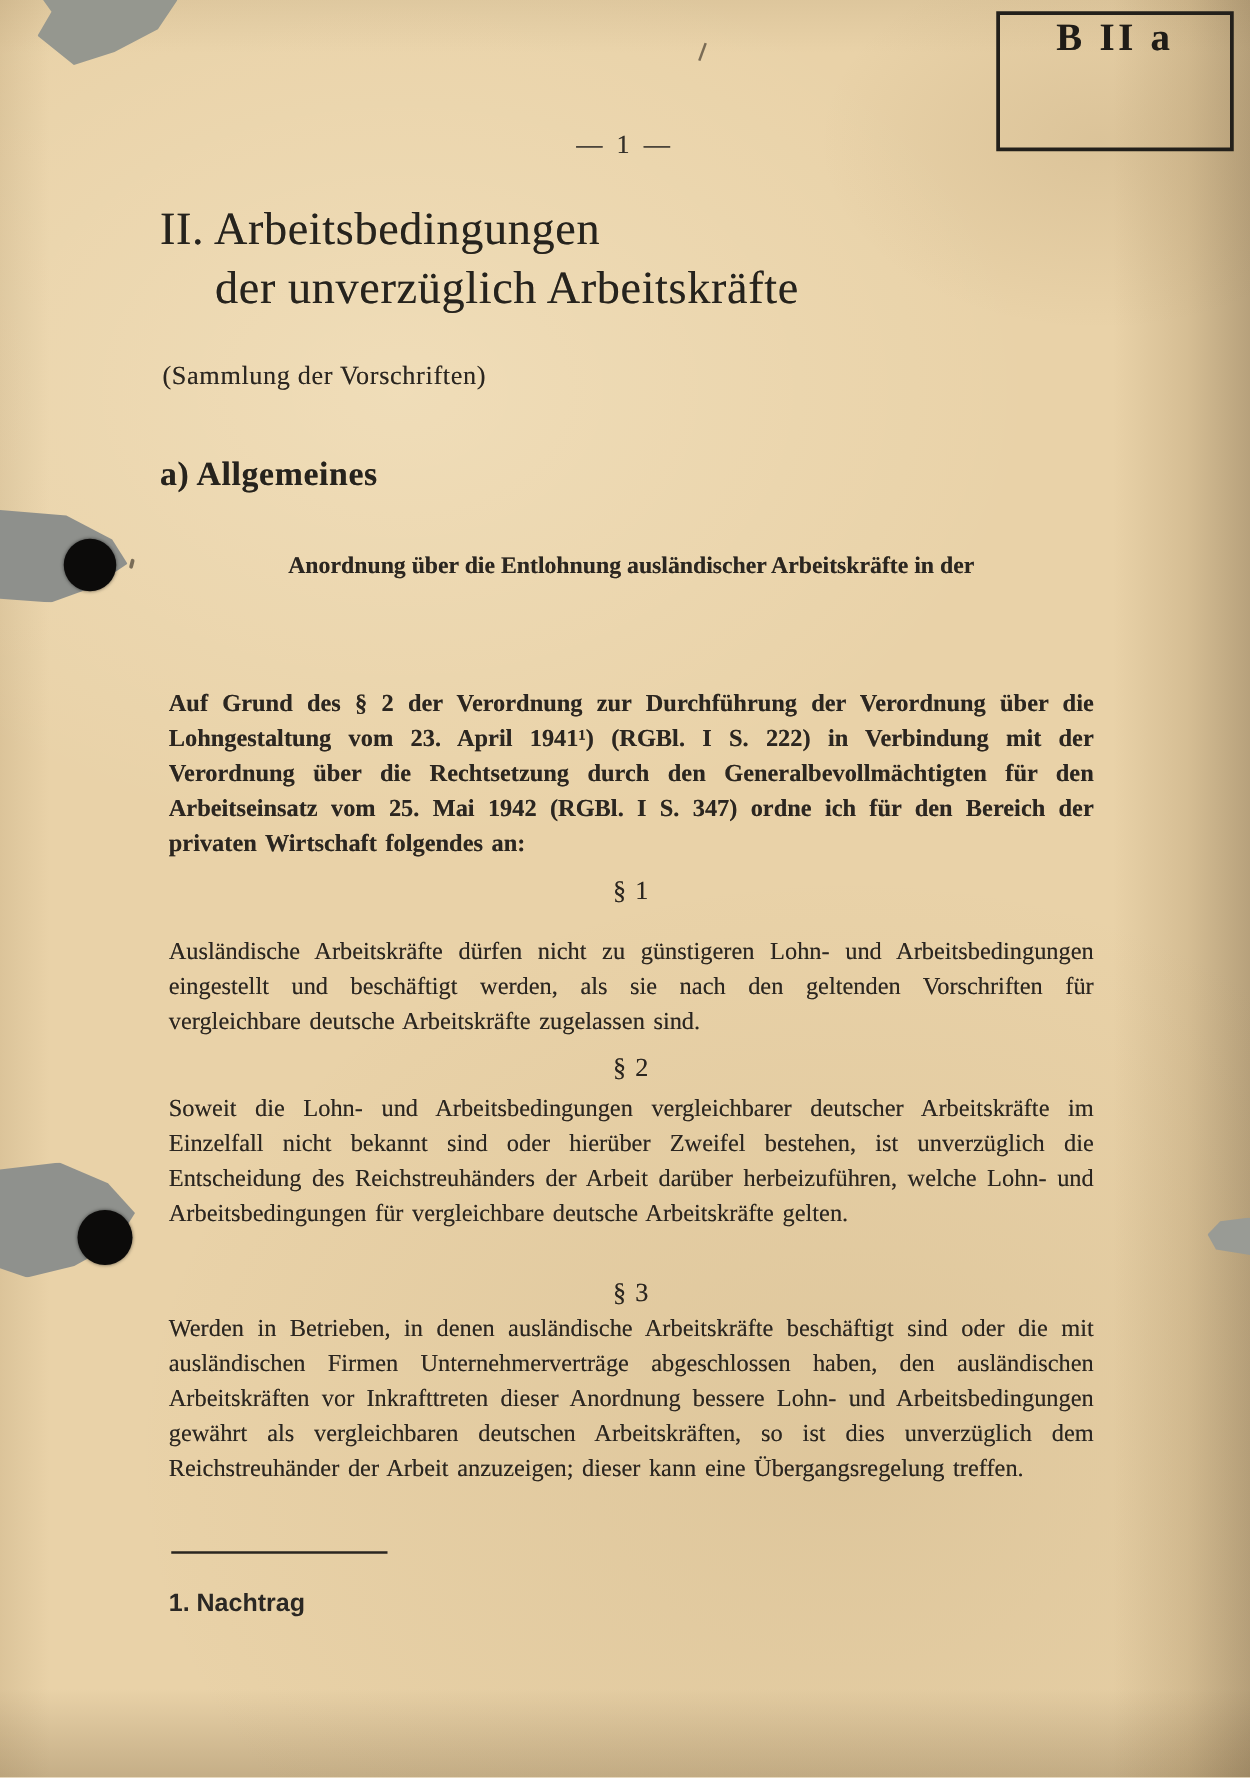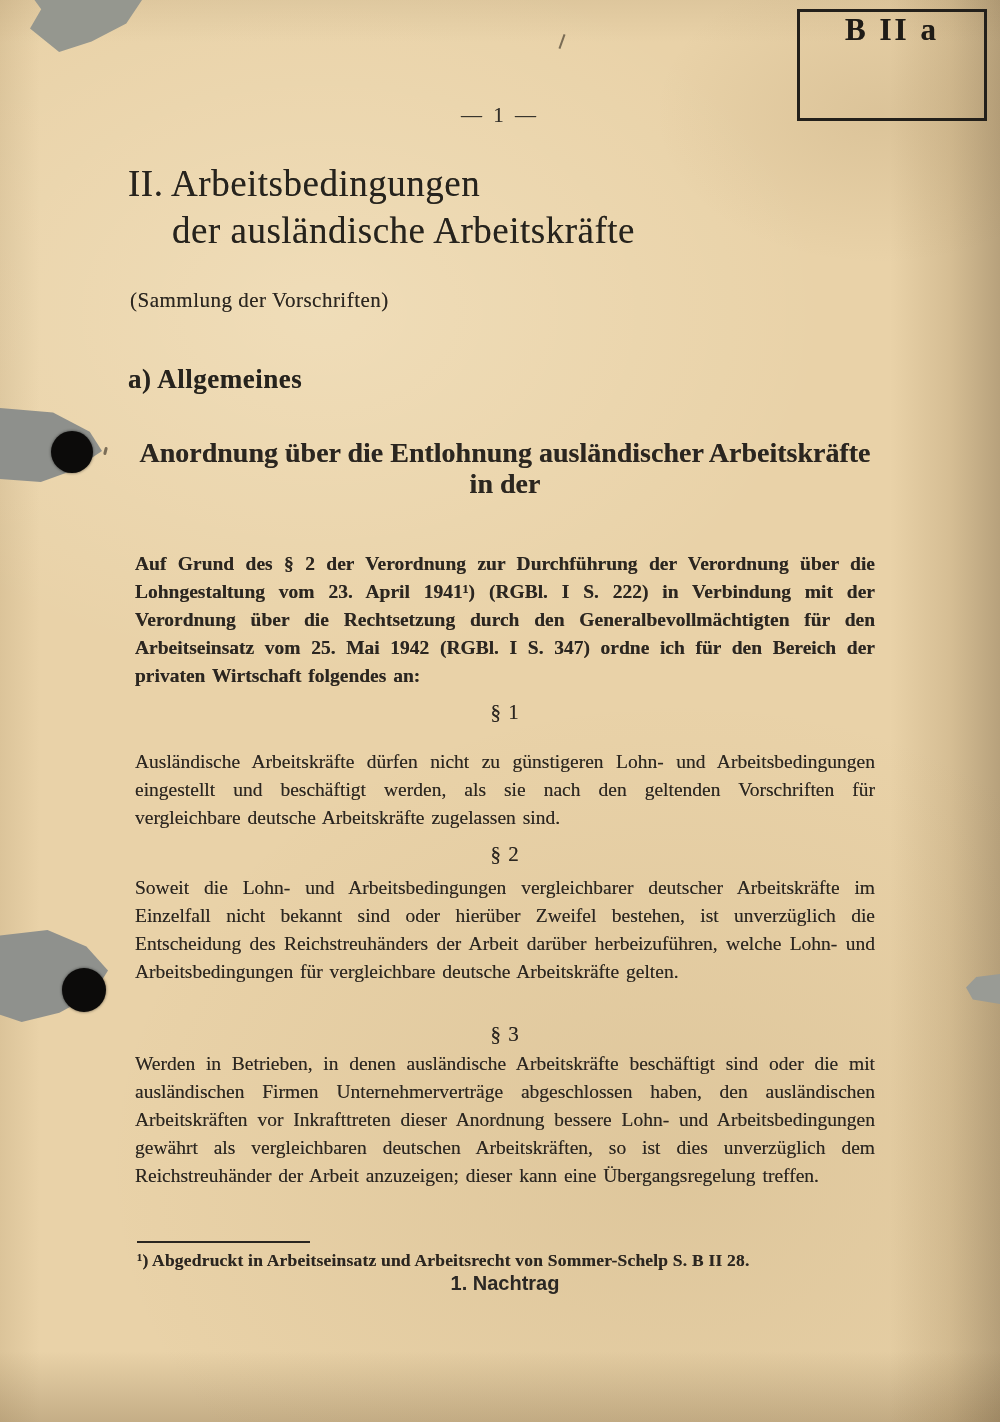--- a/index.html
+++ b/index.html
@@ -43,21 +43,21 @@
     font-size:21px; font-weight:400; letter-spacing:0.5px;margin-top:16px;
   }
 
   .section-heading {
     position:absolute; left:128px; top:364px;
     font-size:27px; font-weight:700; letter-spacing:0.5px; color:#26231d;
   }
 
   .decree-heading {
     position:absolute; left:135px; top:437px; width:740px; text-align:center;
-    font-size:28px; font-weight:700; line-height:31px;
+    font-size:19px; font-weight:700; line-height:31px;
   }
 
   .date-line {
     position:absolute; left:135px; top:505px; width:740px; text-align:center;
     font-size:20px;
   }
 
   .body-par {
     position:absolute; left:135px; width:740px;
     font-size:19.5px; line-height:28px; text-align:justify;
@@ -79,21 +79,21 @@
   .footnote-rule {
     position:absolute; left:137px; top:1241px; width:173px; height:2px;
     background:#2a2620;
   }
   .footnote {
     position:absolute; left:137px; top:1250px; width:800px;
     font-size:17.5px; font-weight:700; white-space:nowrap; letter-spacing:0.2px;
   }
 
   .footer-label {
-    position:absolute; top:1272px; left:135px; width:740px; text-align:center;
+    position:absolute; top:1272px; left:135px; width:740px; text-align:left;
     font-family:"Liberation Sans", sans-serif; font-weight:700; font-size:20px;
     color:#2b2824;
   }
 
   .patch { position:absolute; background:#90928f; }
   .patch-top-left {
     left:30px; top:0; width:112px; height:52px;
     clip-path:polygon(4% 0, 100% 0, 86% 45%, 55% 80%, 26% 100%, 0 55%, 10% 18%);
     background:#95978f;
   }
@@ -136,21 +136,21 @@
   <div class="speck speck-tick"></div>
 
   <div class="corner-box">
     <span class="ink">B II a</span>
   </div>
 
   <div class="page-number ink">— 1 —</div>
 
   <h1 class="doc-title ink">
     <span class="line1">II. Arbeitsbedingungen</span>
-    <span class="line2">der ausländische Arbeitskräfte</span>
+    <span class="line2">der unverzüglich Arbeitskräfte</span>
   </h1>
 
   <div class="subtitle ink">(Sammlung der Vorschriften)</div>
 
   <h2 class="section-heading ink">a) Allgemeines</h2>
 
   <div class="decree-heading ink">
     <div>Anordnung über die Entlohnung ausländischer Arbeitskräfte in der</div>
   </div>
 
@@ -160,17 +160,16 @@
   <div class="para-mark mark1 ink">§ 1</div>
   <p class="body-par sec1-t ink">Ausländische Arbeitskräfte dürfen nicht zu günstigeren Lohn- und Arbeitsbedingungen eingestellt und beschäftigt werden, als sie nach den geltenden Vorschriften für vergleichbare deutsche Arbeitskräfte zugelassen sind.</p>
 
   <div class="para-mark mark2 ink">§ 2</div>
   <p class="body-par sec2-t ink">Soweit die Lohn- und Arbeitsbedingungen vergleichbarer deutscher Arbeitskräfte im Einzelfall nicht bekannt sind oder hierüber Zweifel bestehen, ist unverzüglich die Entscheidung des Reichstreuhänders der Arbeit darüber herbeizuführen, welche Lohn- und Arbeitsbedingungen für vergleichbare deutsche Arbeitskräfte gelten.</p>
 
   <div class="para-mark mark3 ink">§ 3</div>
   <p class="body-par sec3-t ink">Werden in Betrieben, in denen ausländische Arbeitskräfte beschäftigt sind oder die mit ausländischen Firmen Unternehmerverträge abgeschlossen haben, den ausländischen Arbeitskräften vor Inkrafttreten dieser Anordnung bessere Lohn- und Arbeitsbedingungen gewährt als vergleichbaren deutschen Arbeitskräften, so ist dies unverzüglich dem Reichstreuhänder der Arbeit anzuzeigen; dieser kann eine Übergangsregelung treffen.</p>
 
   <div class="footnote-rule"></div>
-  <div class="footnote ink">¹) Abgedruckt in Arbeitseinsatz und Arbeitsrecht von Sommer-Schelp S. B II 28.</div>
 
   <div class="footer-label">1. Nachtrag</div>
 
 </div>
 
 </body></html>

